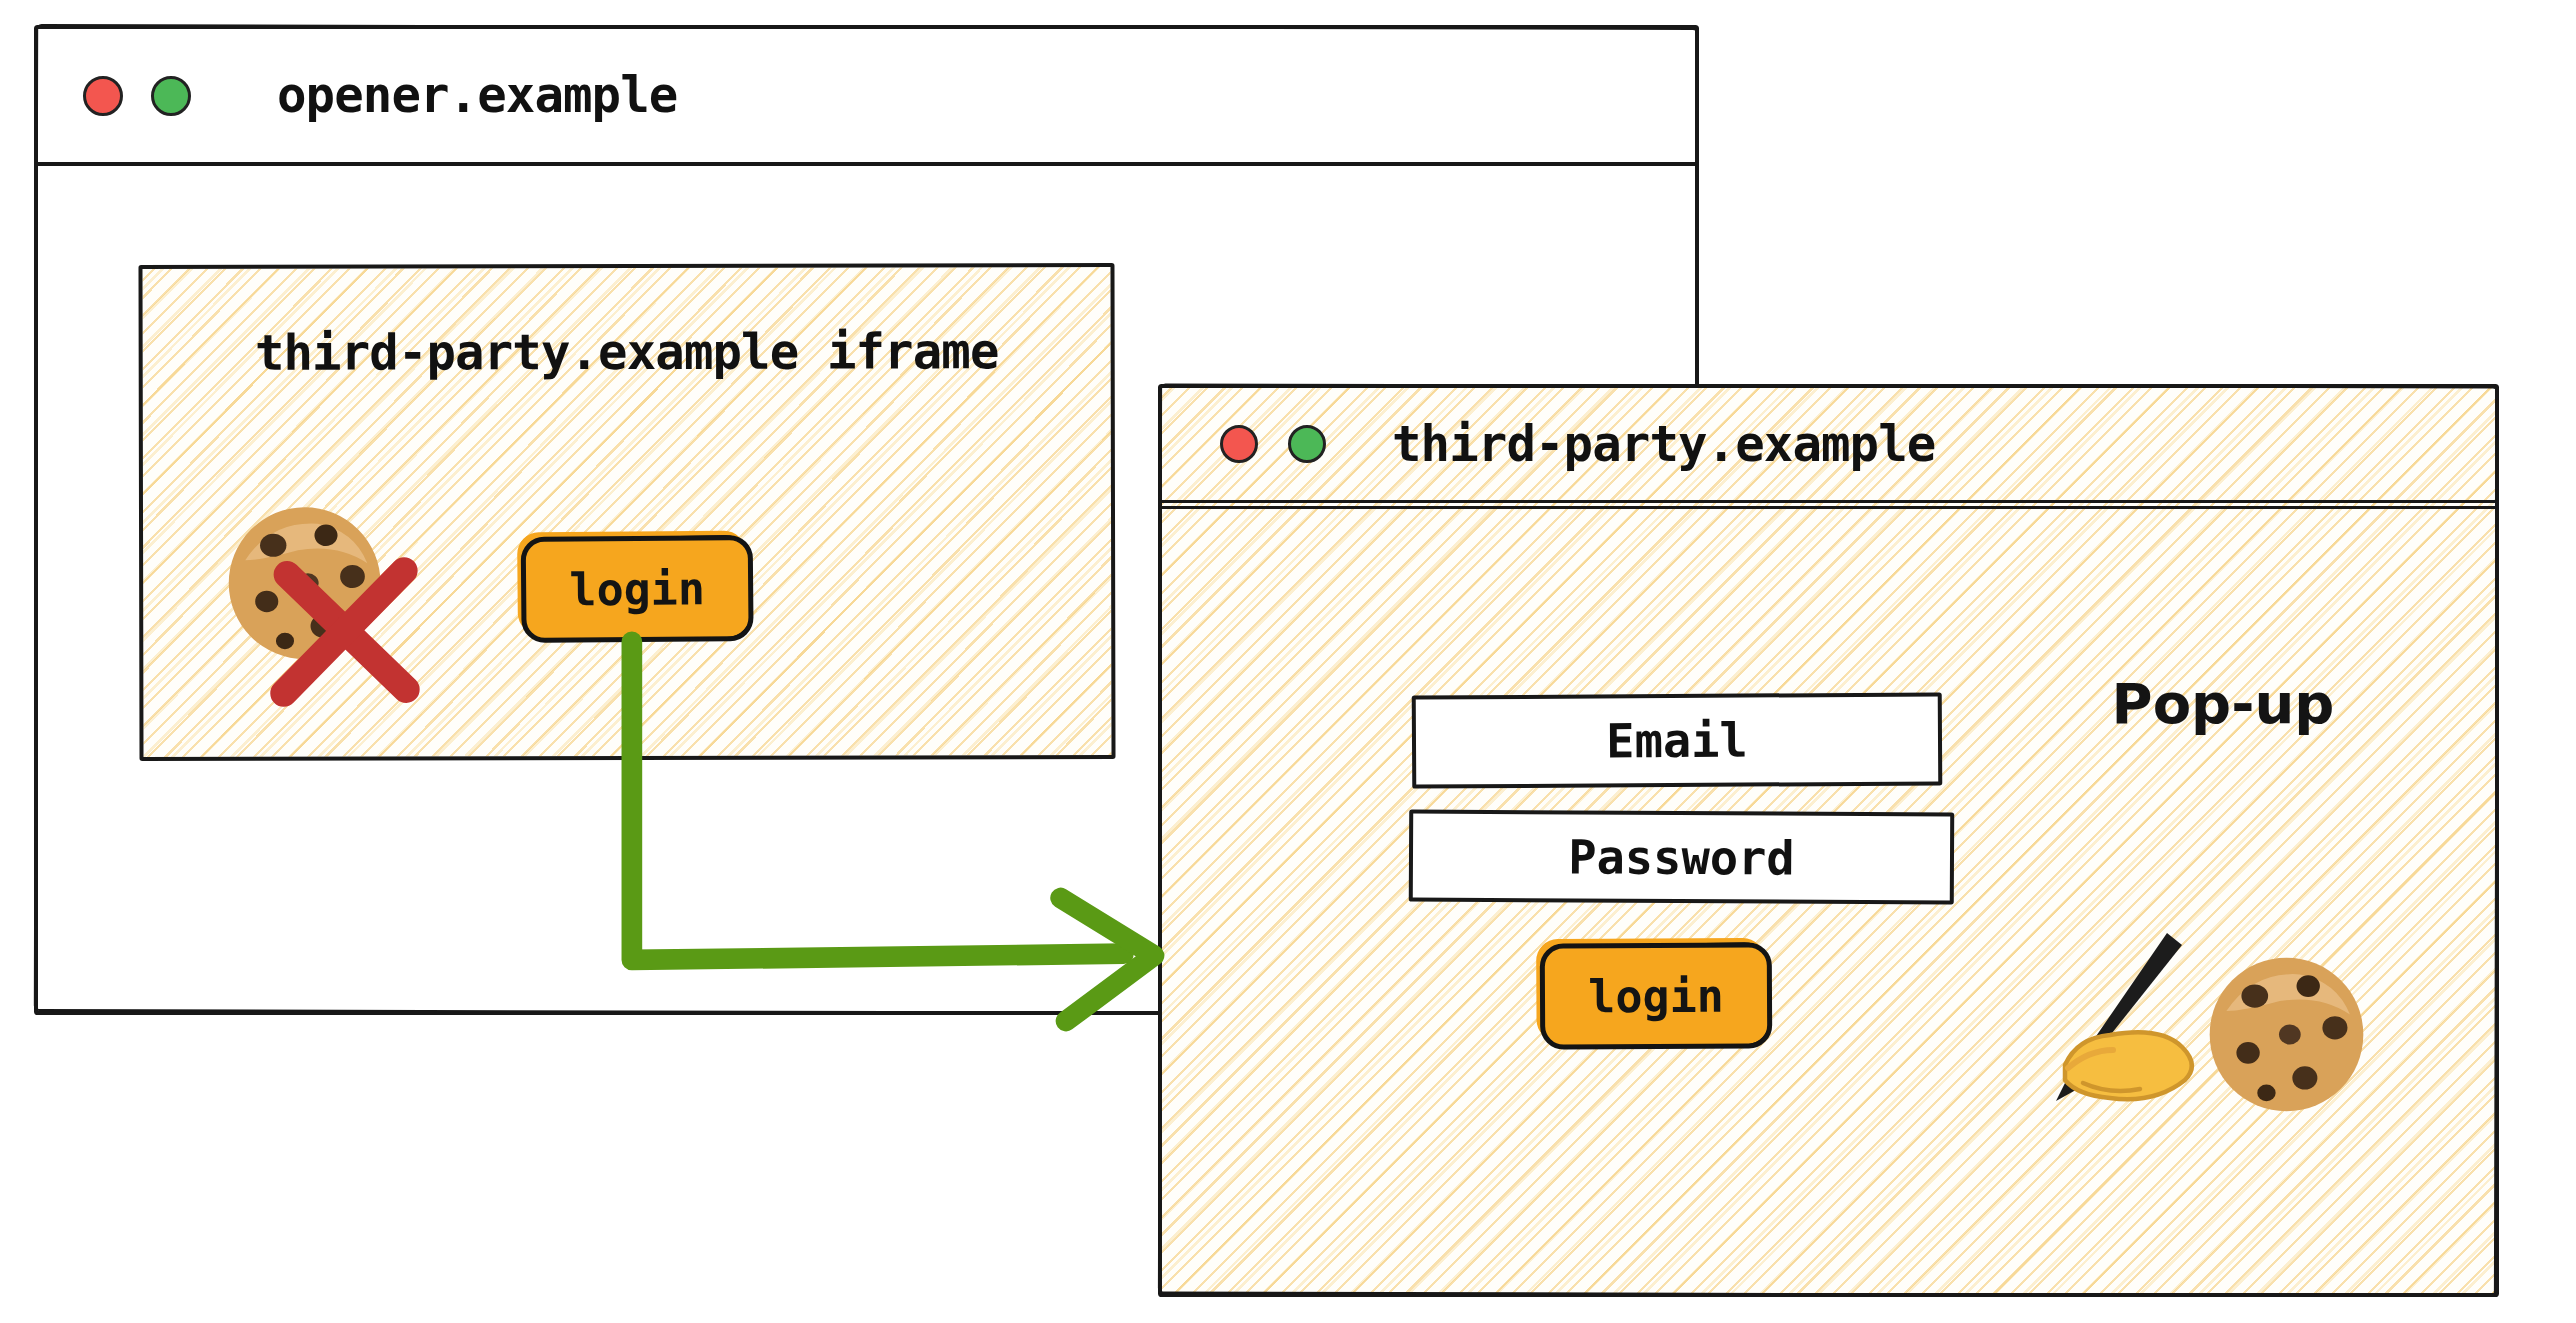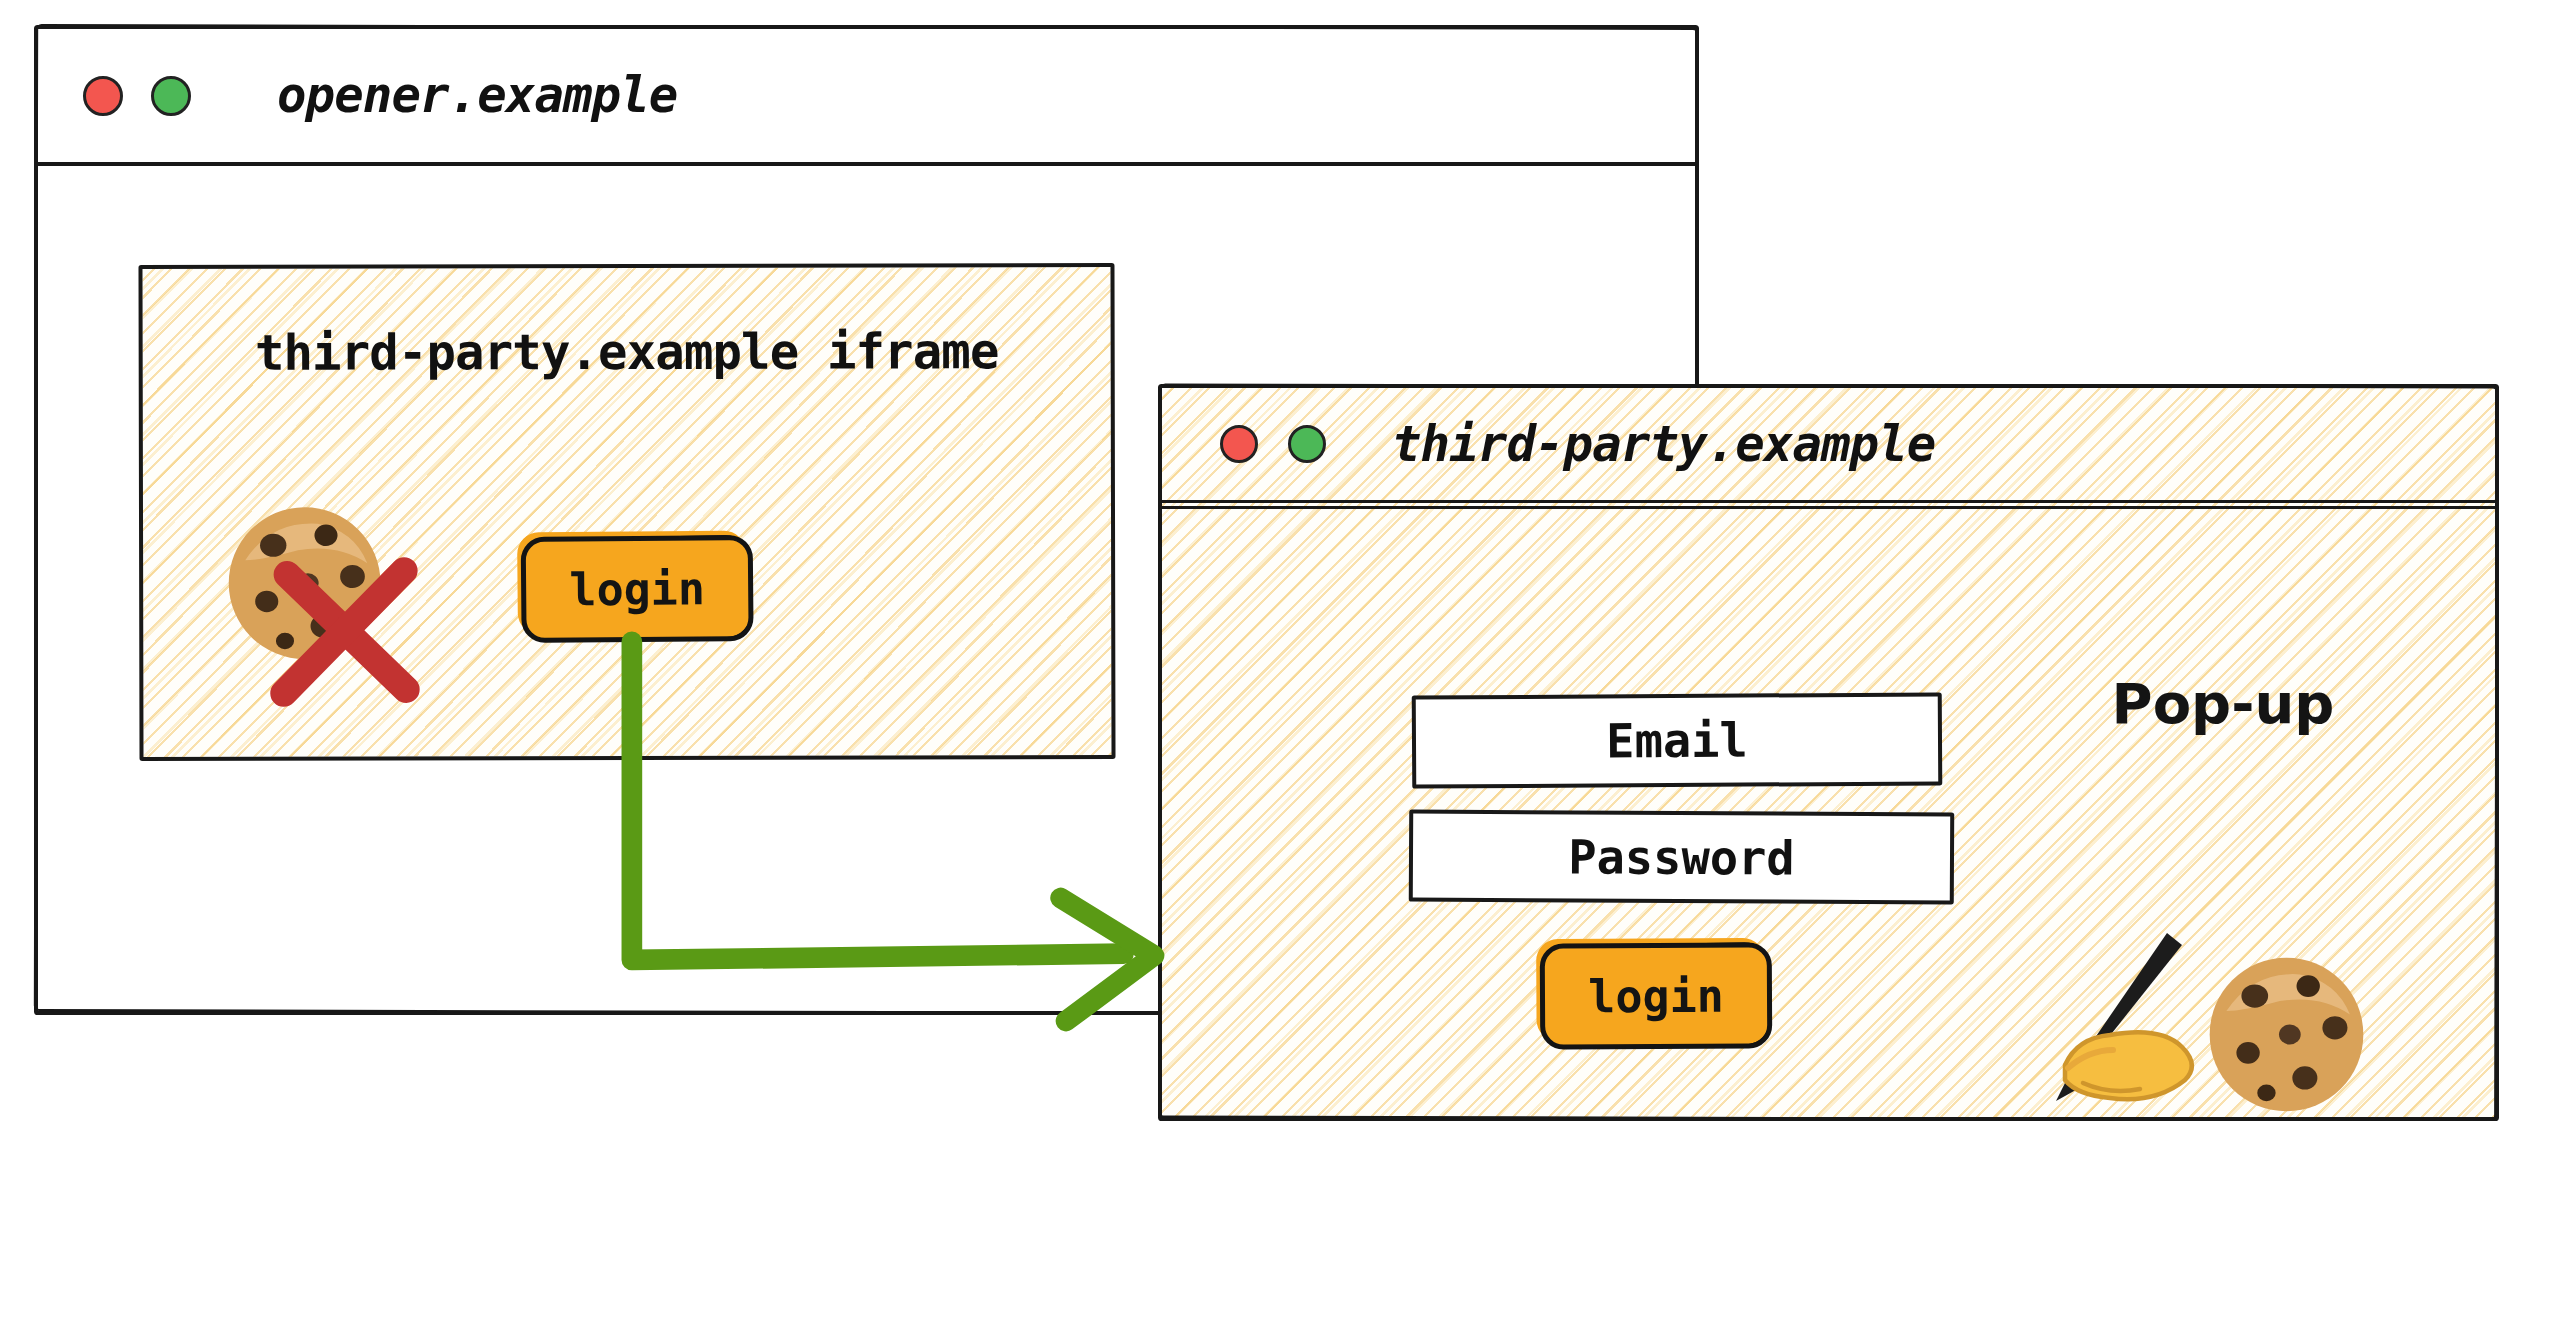--- a/index.html
+++ b/index.html
@@ -37,21 +37,20 @@
     border-radius:50%;
     box-sizing:border-box;
     border:3.6px solid #222222;
     flex:0 0 auto;
   }
   .title-text{
     font-weight:bold;
     color:#111111;
     white-space:nowrap;
     letter-spacing:-0.9px;
-    font-style:italic;
   }
   
   .hatch{
     background-color:#fffefa;
     background-image:
       repeating-linear-gradient(-45deg, rgba(243,195,96,.50) 0px, rgba(243,195,96,.50) 2.2px, transparent 2.2px, transparent 12.6px),
       repeating-linear-gradient(-45deg, rgba(249,221,156,.45) 0px, rgba(249,221,156,.45) 2.7px, transparent 2.7px, transparent 20.7px);
   }
   
   .sketch-box{
@@ -155,21 +154,21 @@
 
       <div class="btn" style="left:378px;top:268px;width:232px;height:106px;transform:rotate(-.4deg);">login</div>
     </div>
   </div>
 
   <svg class="overlay-svg" width="2576" height="1324" viewBox="0 0 2866 1473" style="z-index:3;">
     <path d="M703 714 L703 1068 L1250 1061" fill="none" stroke="#5a9a15" stroke-width="23" stroke-linecap="round" stroke-linejoin="round"></path>
     <path d="M1180 999 L1284 1063 L1186 1136" fill="none" stroke="#5a9a15" stroke-width="23" stroke-linecap="round" stroke-linejoin="round"></path>
   </svg>
 
-  <div class="window hatch" style="left:1158px;top:384px;width:1341px;height:737px;z-index:2;">
+  <div class="window hatch" style="left:1158px;top:384px;width:1341px;height:913px;z-index:2;">
     <div class="titlebar" style="height:121px;padding-left:58px;border-bottom:9px double #181818;">
       <span class="light" style="width:38px;height:38px;background:#f3564f;"></span>
       <span class="light" style="width:38px;height:38px;background:#4cb857;margin-left:30px;"></span>
       <span class="title-text" style="font-size:49px;margin-left:66px;">third-party.example</span>
     </div>
 
     <div class="sketch-box field" style="left:250px;top:306px;width:530px;height:93px;transform:rotate(-.35deg);">Email</div>
 
     <div class="sketch-box field" style="left:247px;top:423px;width:545px;height:92px;transform:rotate(.3deg);">Password</div>
 

